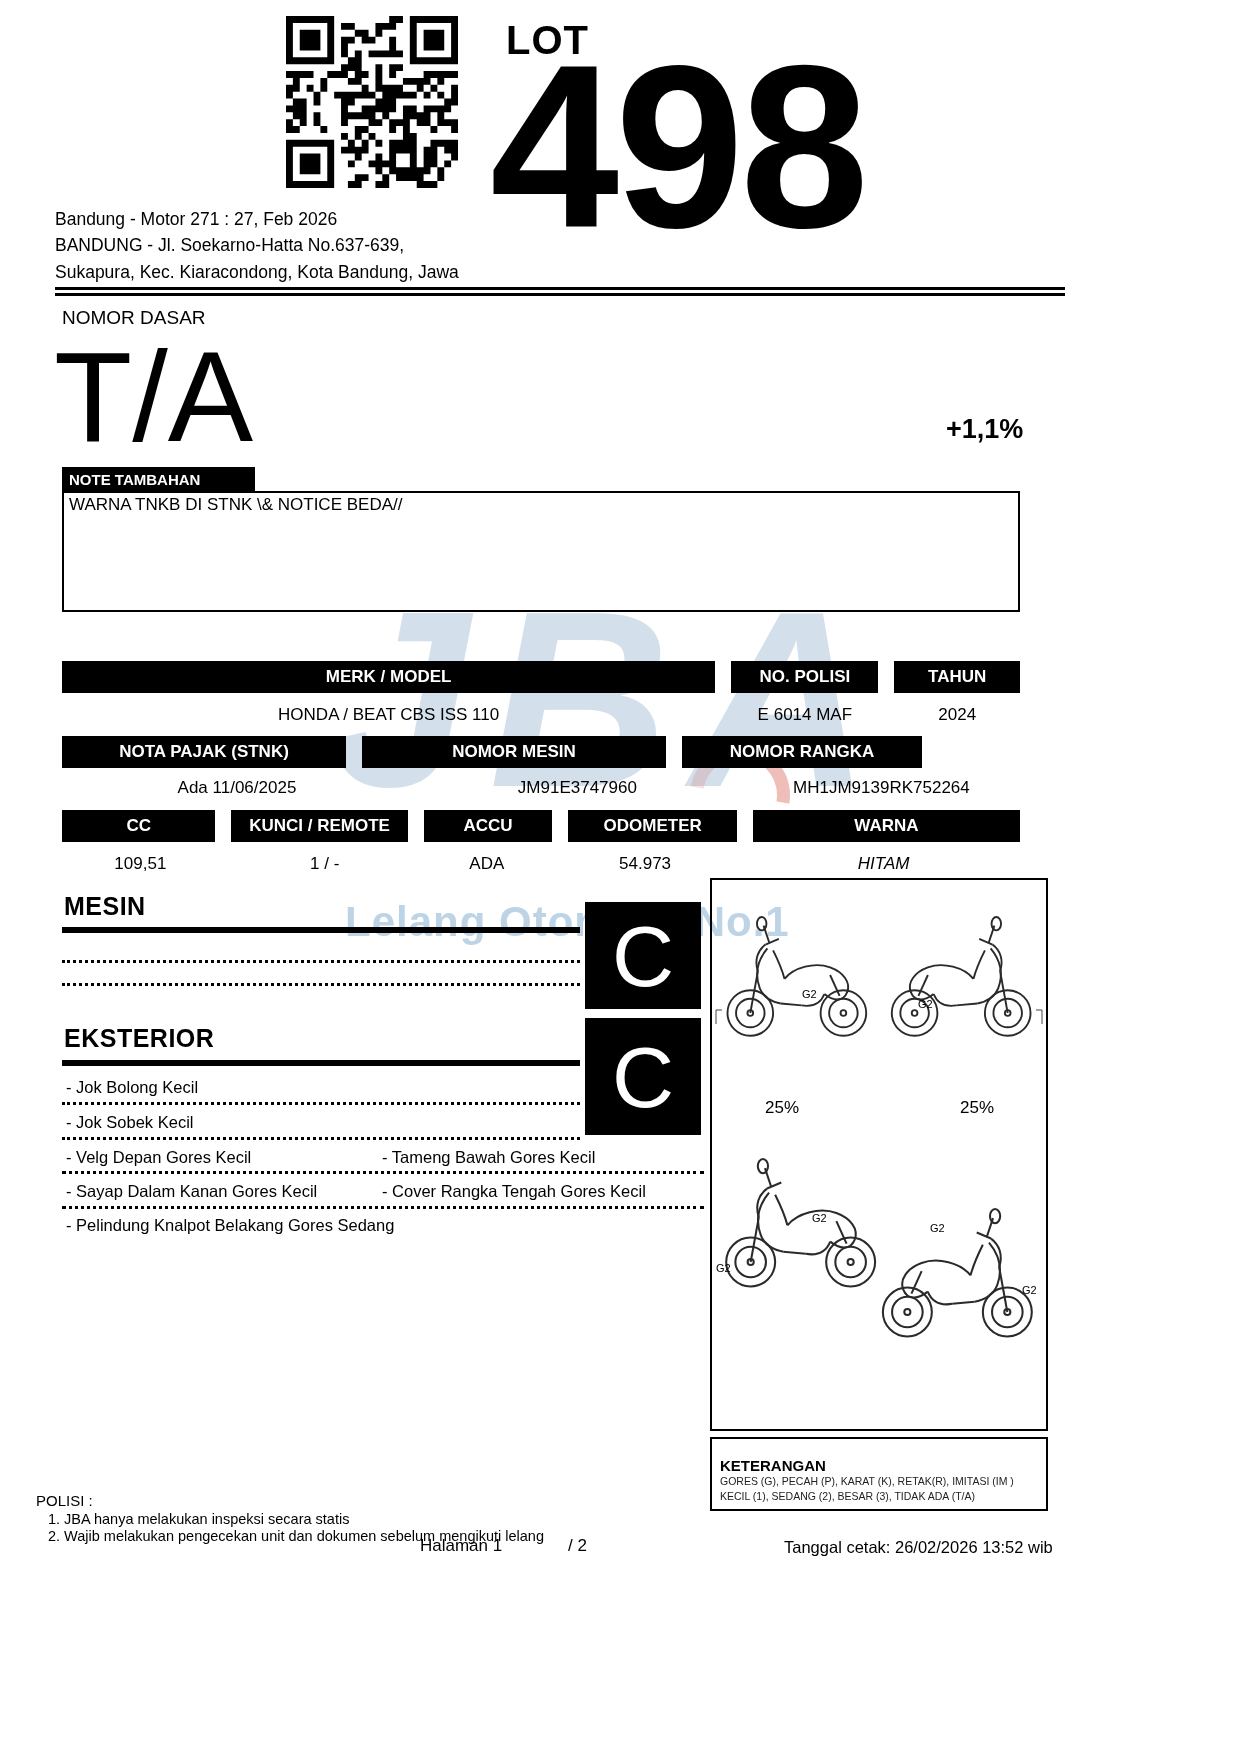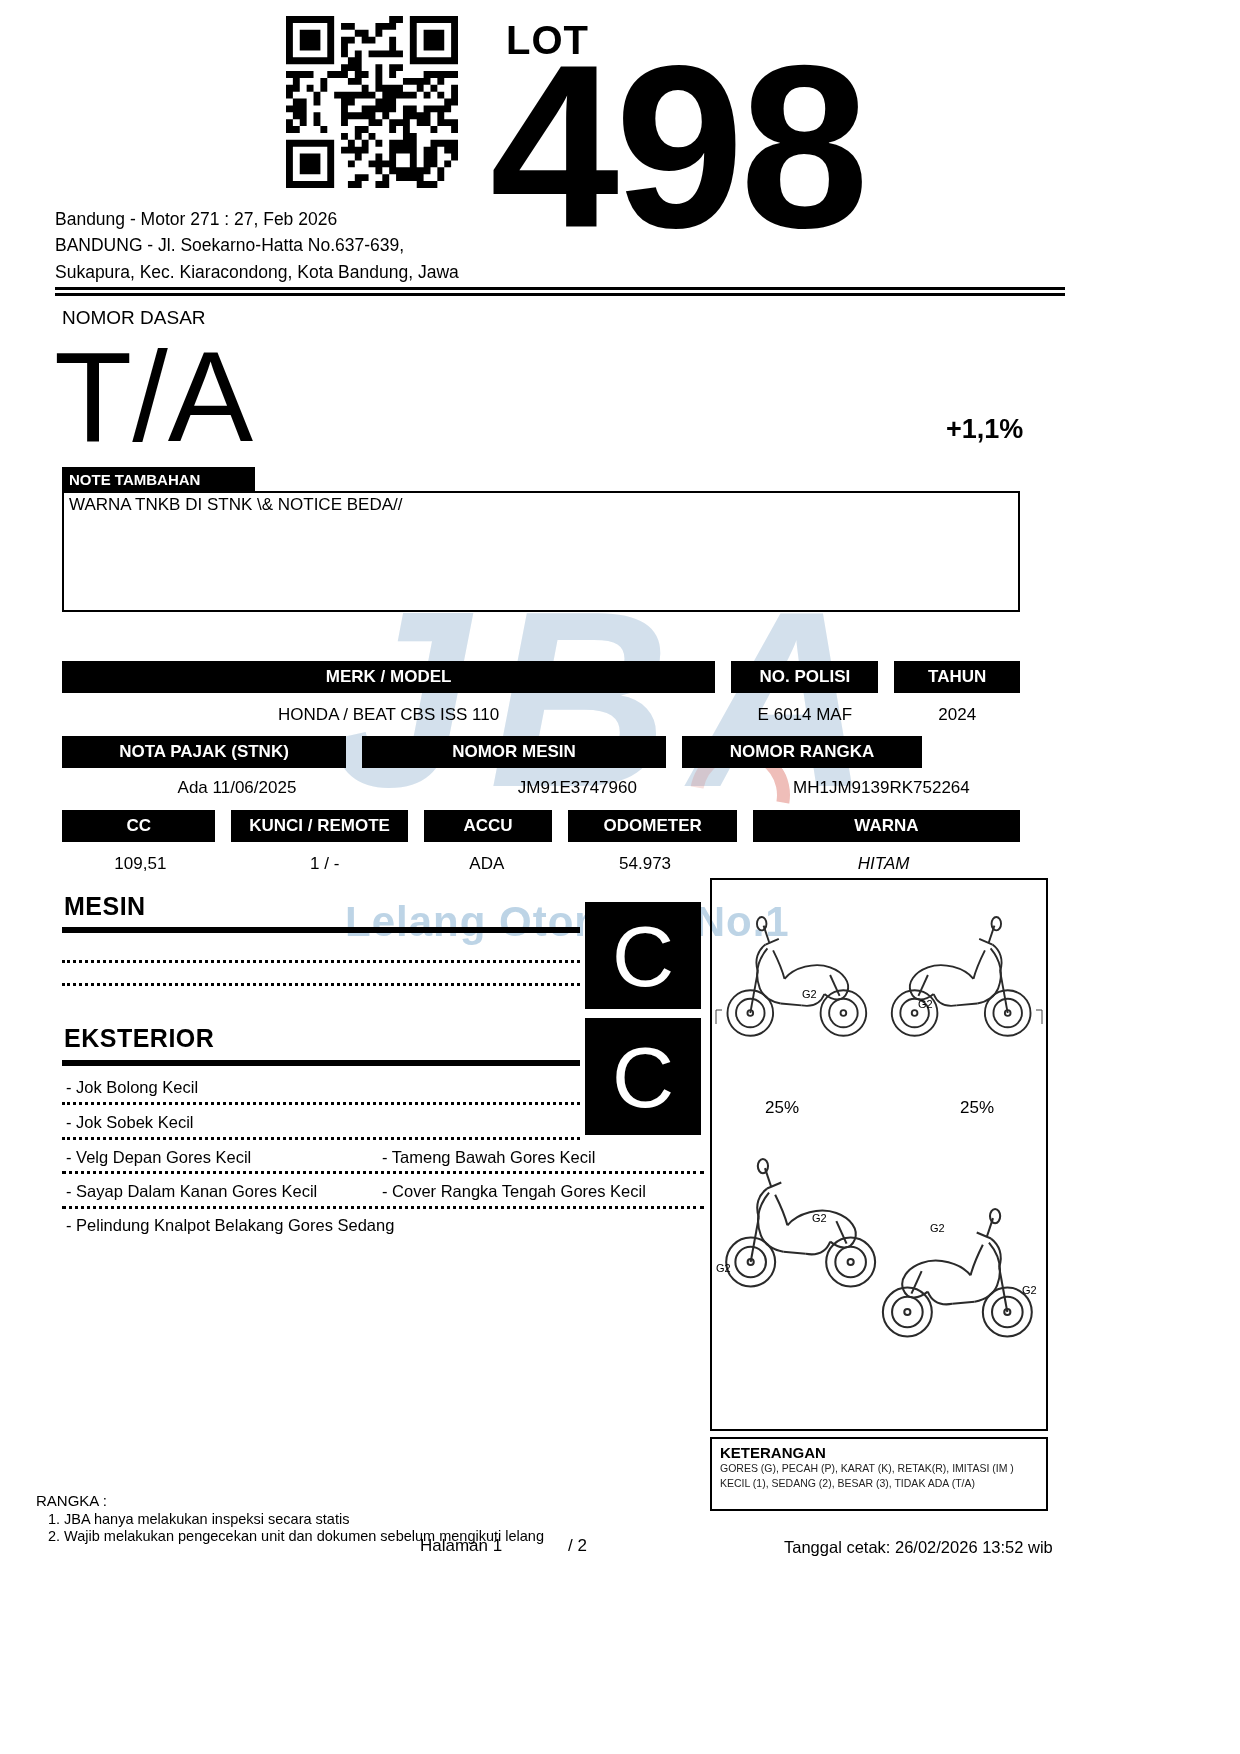--- a/index.html
+++ b/index.html
@@ -192,27 +192,27 @@
   <div class="abs tire-pct" style="left:765px;top:1098px;">25%</div>
   <div class="abs tire-pct" style="left:960px;top:1098px;">25%</div>
 
   <div class="abs g2" style="left:802px;top:988px;">G2</div>
   <div class="abs g2" style="left:918px;top:998px;">G2</div>
   <div class="abs g2" style="left:812px;top:1212px;">G2</div>
   <div class="abs g2" style="left:930px;top:1222px;">G2</div>
   <div class="abs g2" style="left:716px;top:1262px;">G2</div>
   <div class="abs g2" style="left:1022px;top:1284px;">G2</div>
 
-  <div class="abs panel" style="left:710px;top:1437px;width:338px;height:74px;padding:5px 8px;">
+  <div class="abs panel" style="left:710px;top:1437px;width:338px;height:74px;padding:18px 8px;">
     <div class="ket-label">KETERANGAN</div>
     <div class="ket-line">GORES (G), PECAH (P), KARAT (K), RETAK(R), IMITASI (IM )</div>
     <div class="ket-line">KECIL (1), SEDANG (2), BESAR (3), TIDAK ADA (T/A)</div>
   </div>
 
-  <div class="abs catatan-label" style="left:36px;top:1492px;">RANGKA :</div>
+  <div class="abs catatan-label" style="left:36px;top:1492px;">POLISI :</div>
   <div class="abs catatan-line" style="left:48px;top:1510px;">1. JBA hanya melakukan inspeksi secara statis</div>
   <div class="abs catatan-line" style="left:48px;top:1527px;">2. Wajib melakukan pengecekan unit dan dokumen sebelum mengikuti lelang</div>
 
   <div class="abs page-num" style="left:420px;top:1536px;">Halaman 1</div>
   <div class="abs page-num" style="left:568px;top:1536px;">/ 2</div>
   <div class="abs print-date" style="left:784px;top:1538px;">Tanggal cetak: 26/02/2026 13:52 wib</div>
 
 </div>
 
 </body></html>

